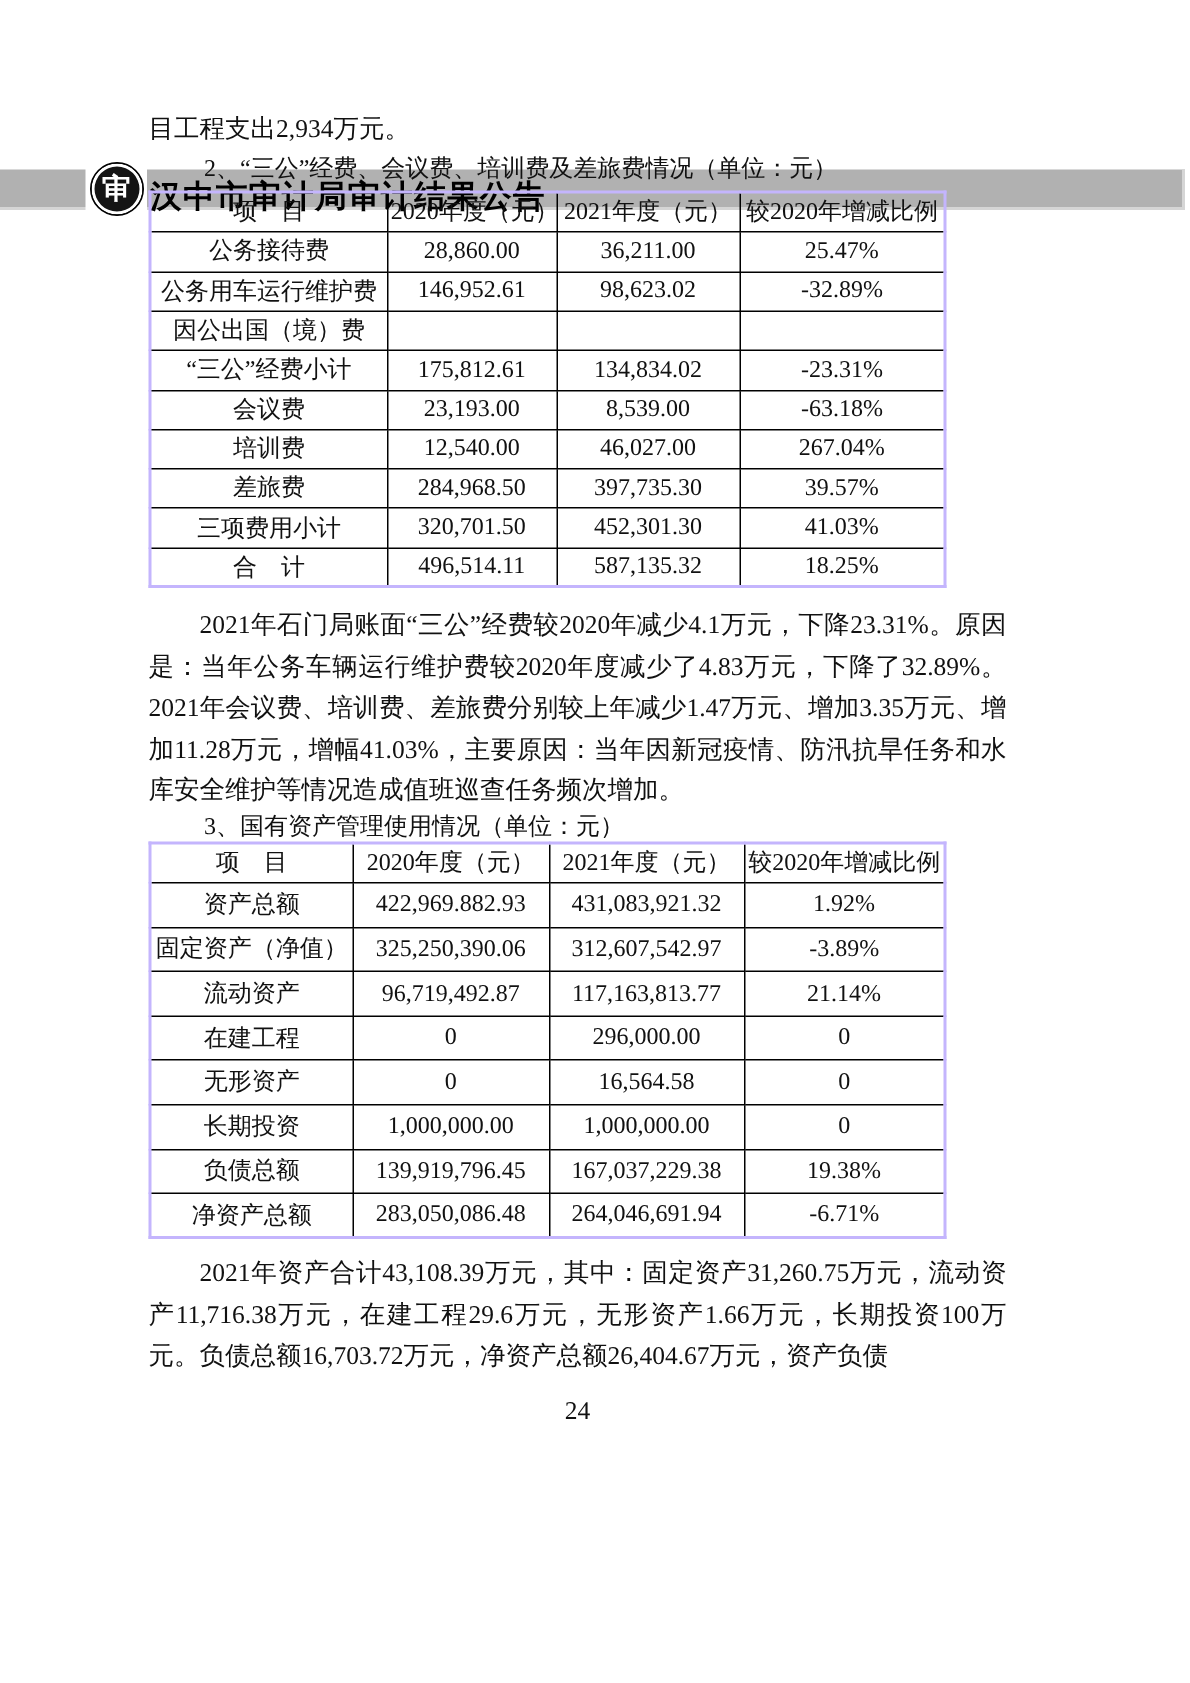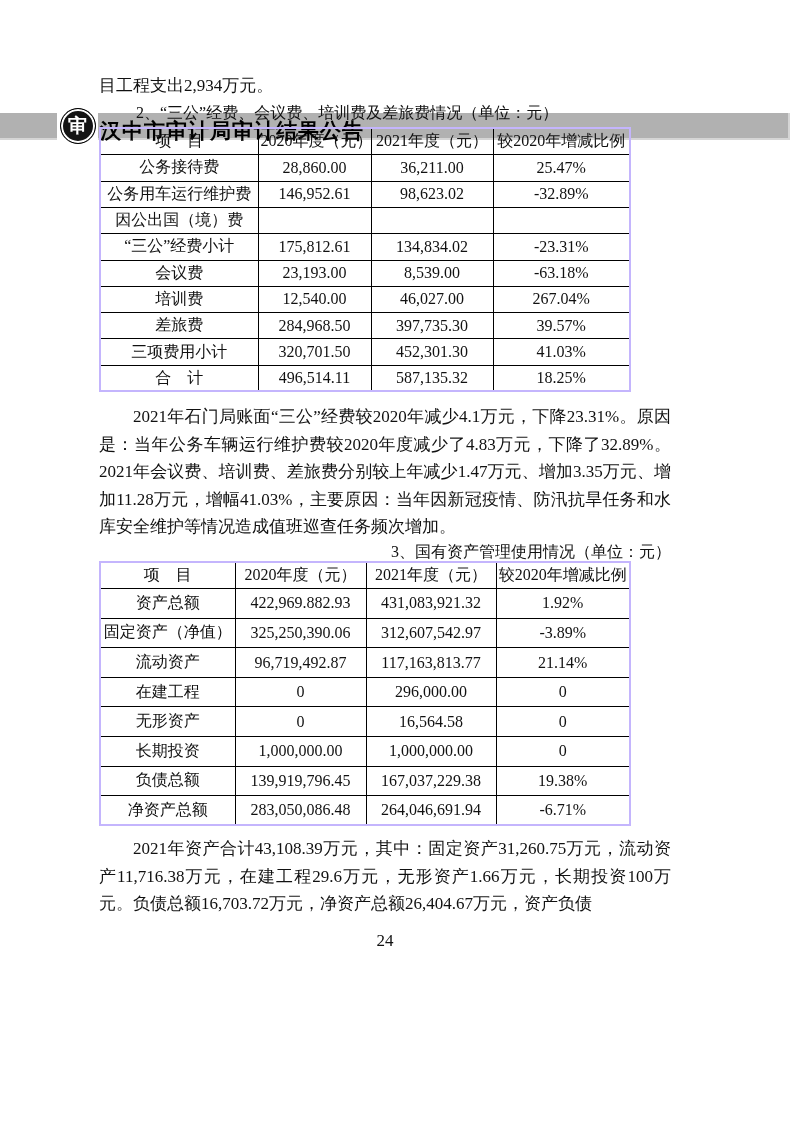--- a/index.html
+++ b/index.html
@@ -79,21 +79,20 @@
   .section-heading {
     font-size: 16px;
     line-height: 27.4px;
     padding-left: 37px;
     color: #111111;
     white-space: nowrap;
   }
   .section-heading.tight {
     line-height: 18px;
     margin-top: 2px;
-    text-align: right;
   }
   
   table.data-table {
     border-collapse: collapse;
     table-layout: fixed;
     width: 530px;
     border: 2px solid #c4b5fd;
     font-size: 16px;
     color: #111111;
   }

